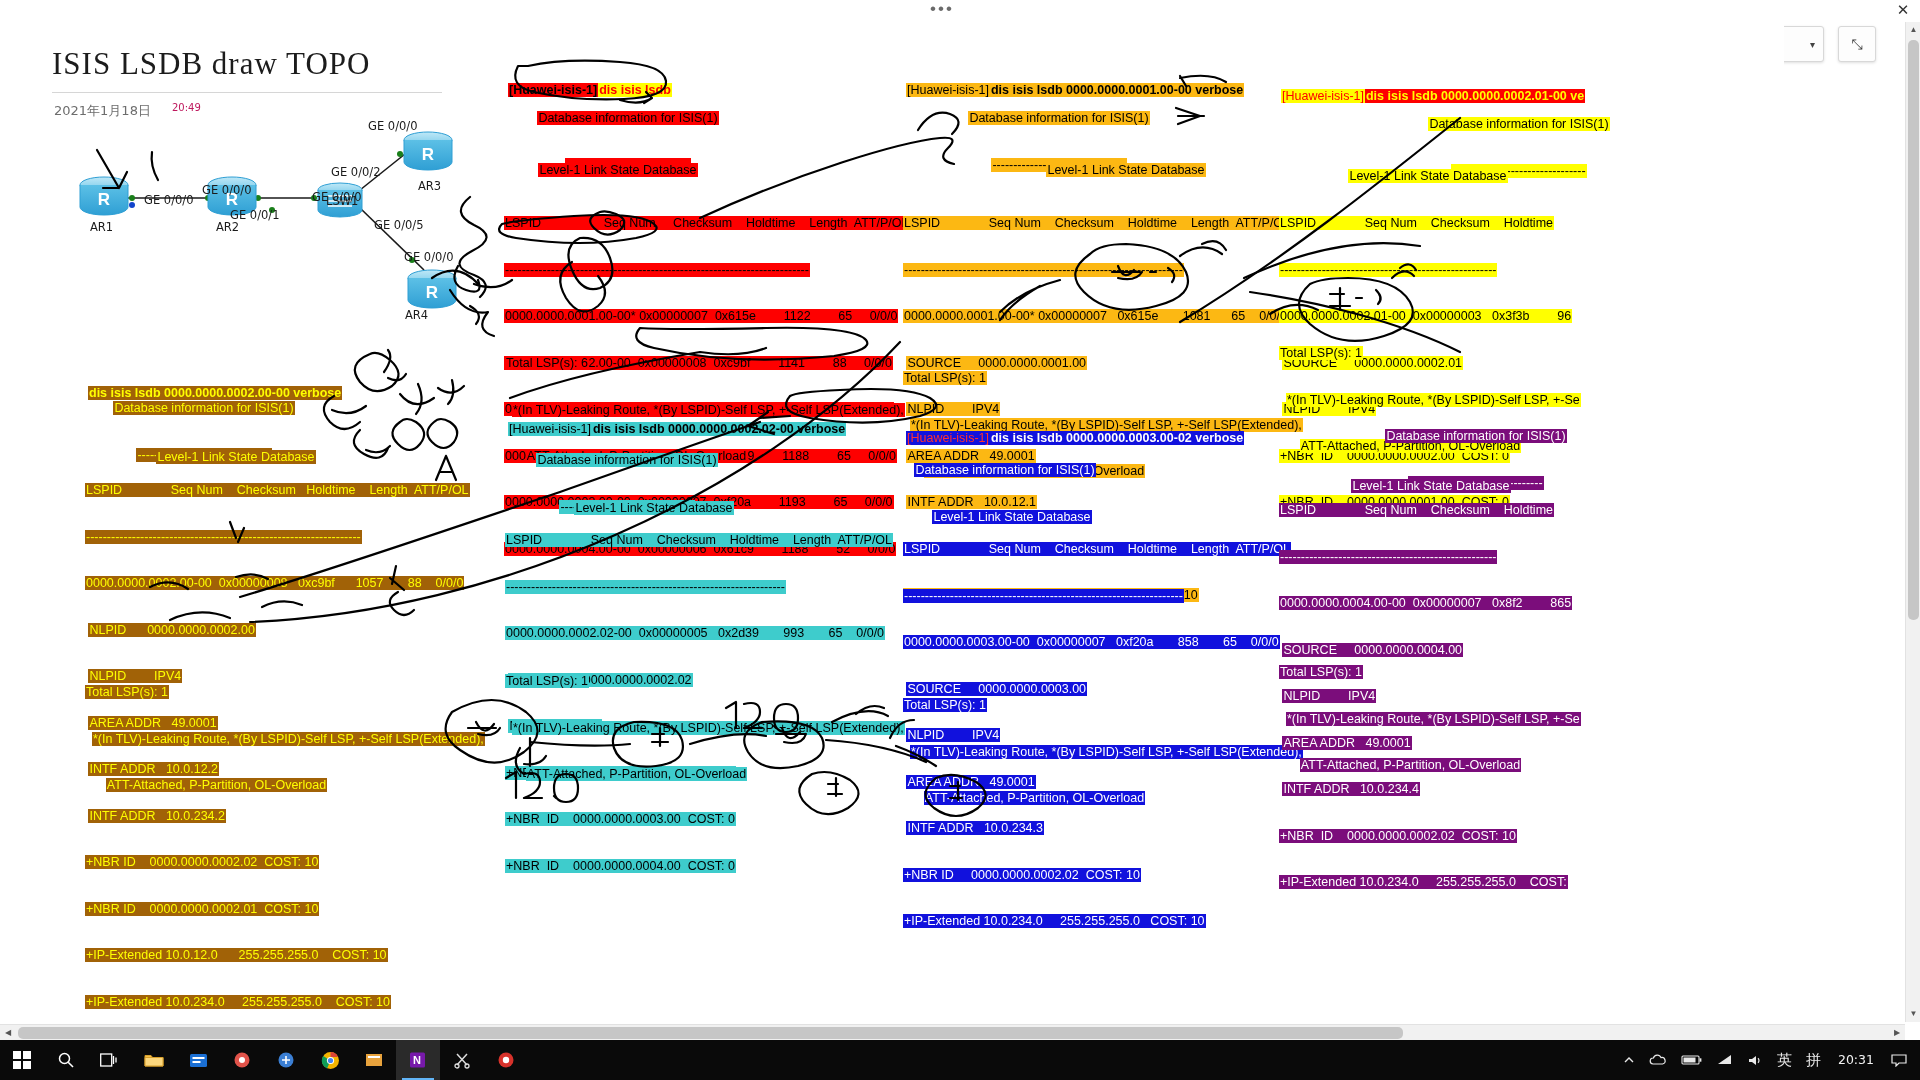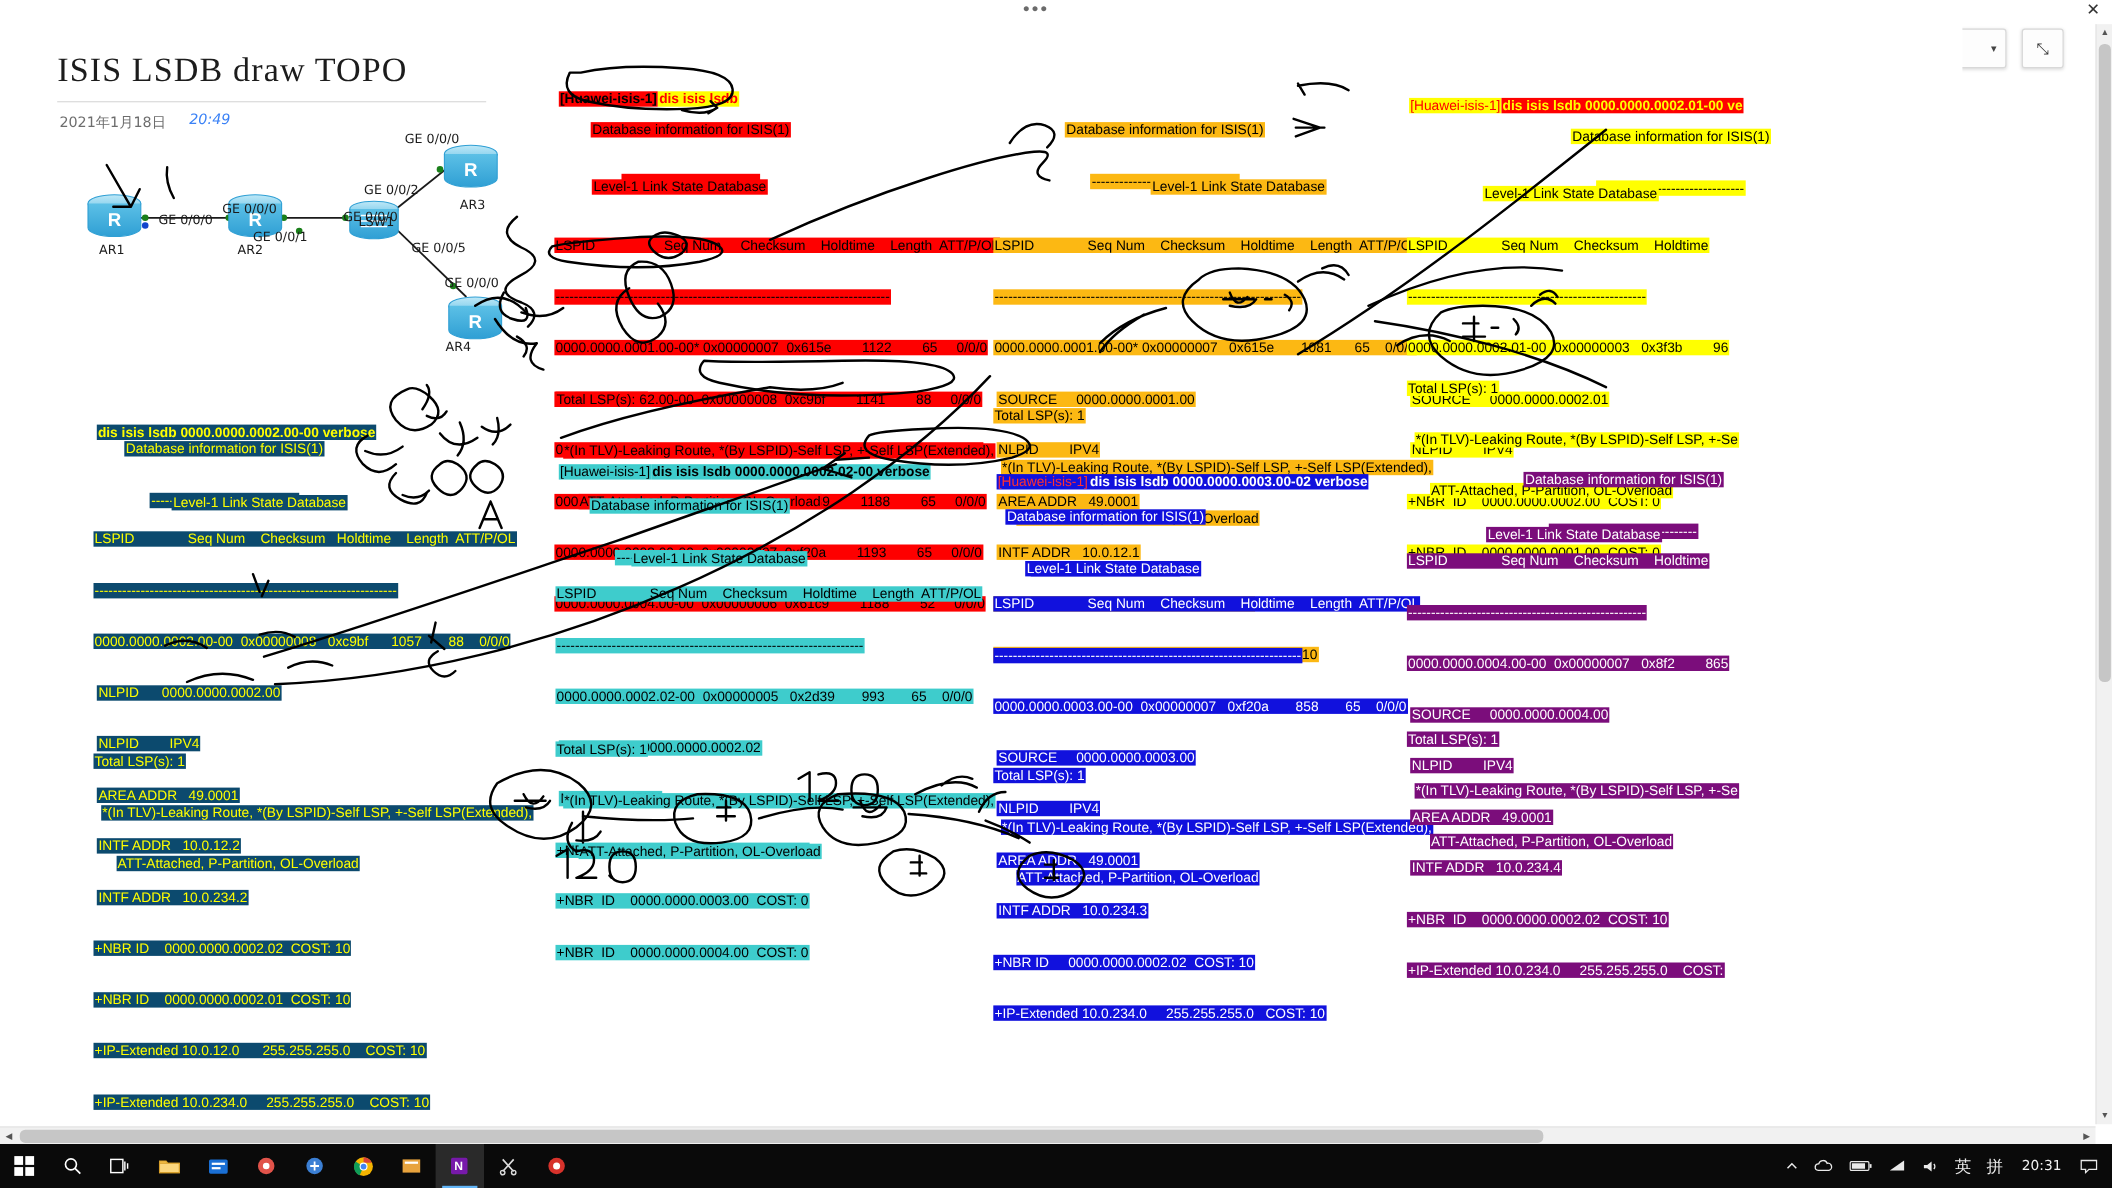--- a/index.html
+++ b/index.html
@@ -69,33 +69,32 @@
     position:absolute; left:52px; top:70px; width:390px; height:1px;
     background:#d6d6d6;
   }
   #page-date {
     position:absolute; left:54px; top:80px;
     font-size:13px; color:#6d6d6d;
     font-family:"DejaVu Sans", sans-serif;
   }
   #page-time {
     position:absolute; left:172px; top:80px;
-    font-size:13px; color:#3b82f6;
+    font-size:10px; color:#be185d;
     font-family:"DejaVu Sans", sans-serif;
-    font-style:italic;
   }
   
   .hl-block { position:absolute; font-size:12.5px; line-height:15.5px; white-space:pre; }
   .hl-block .ln { display:block; height:15.5px; }
   .hl-block .ln span.h { padding:0 1px; }
   .center { text-align:center; }
 
   
   .c-red   span.h { background:#fe0000; color:#000; }
-  .c-green span.h { background:#0c4a6e; color:#ffff00; }
+  .c-green span.h { background:#a16207; color:#ffff00; }
   .c-cyan  span.h { background:#3ecccc; color:#000; }
   .c-org   span.h { background:#fcb813; color:#000; }
   .c-blue  span.h { background:#1111dd; color:#fff; }
   .c-yel   span.h { background:#ffff00; color:#000; }
   .c-pur   span.h { background:#7b0d7b; color:#fff; }
 
   .bold { font-weight:bold; }
   .yel-on-red { background:#ffff00 !important; color:#fe0000 !important; }
   .red-on-yel { background:#fe0000 !important; color:#ffff00 !important; }
 
@@ -321,20 +320,23 @@
     <span class="ln"><span class="h">+NBR  ID    0000.0000.0002.00  COST: 0</span></span>
     <span class="ln"><span class="h">+NBR  ID    0000.0000.0003.00  COST: 0</span></span>
     <span class="ln"><span class="h">+NBR  ID    0000.0000.0004.00  COST: 0</span></span>
   </div>
   <div class="hl-block c-cyan" style="left:505px; top:621px;">
     <span class="ln"><span class="h">Total LSP(s): 1</span></span>
     <span class="ln">  <span class="h">*(In TLV)-Leaking Route, *(By LSPID)-Self LSP, +-Self LSP(Extended),</span></span>
     <span class="ln">      <span class="h">ATT-Attached, P-Partition, OL-Overload</span></span>
   </div>
 
+  <div class="hl-block c-org" style="left:906px; top:30px;">
+    <span class="ln"><span class="h"><span>[Huawei-isis-1]</span></span><span class="h bold">dis isis lsdb 0000.0000.0001.00-00 verbose</span></span>
+  </div>
   <div class="hl-block c-org center" style="left:906px; top:58px; width:306px;">
     <span class="ln"><span class="h">Database information for ISIS(1)</span></span>
     <span class="ln"><span class="h">--------------------------------</span></span>
   </div>
   <div class="hl-block c-org center" style="left:906px; top:110px; width:440px;">
     <span class="ln"><span class="h">Level-1 Link State Database</span></span>
   </div>
   <div class="hl-block c-org" style="left:903px; top:163px;">
     <span class="ln"><span class="h">LSPID              Seq Num    Checksum    Holdtime    Length  ATT/P/OL</span></span>
     <span class="ln"><span class="h">-------------------------------------------------------------------</span></span>

